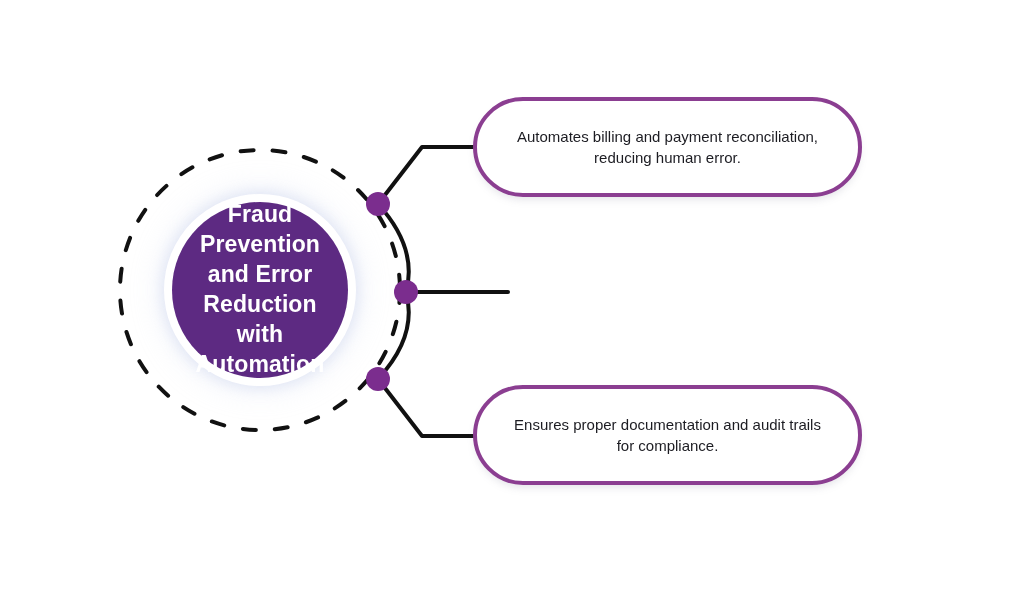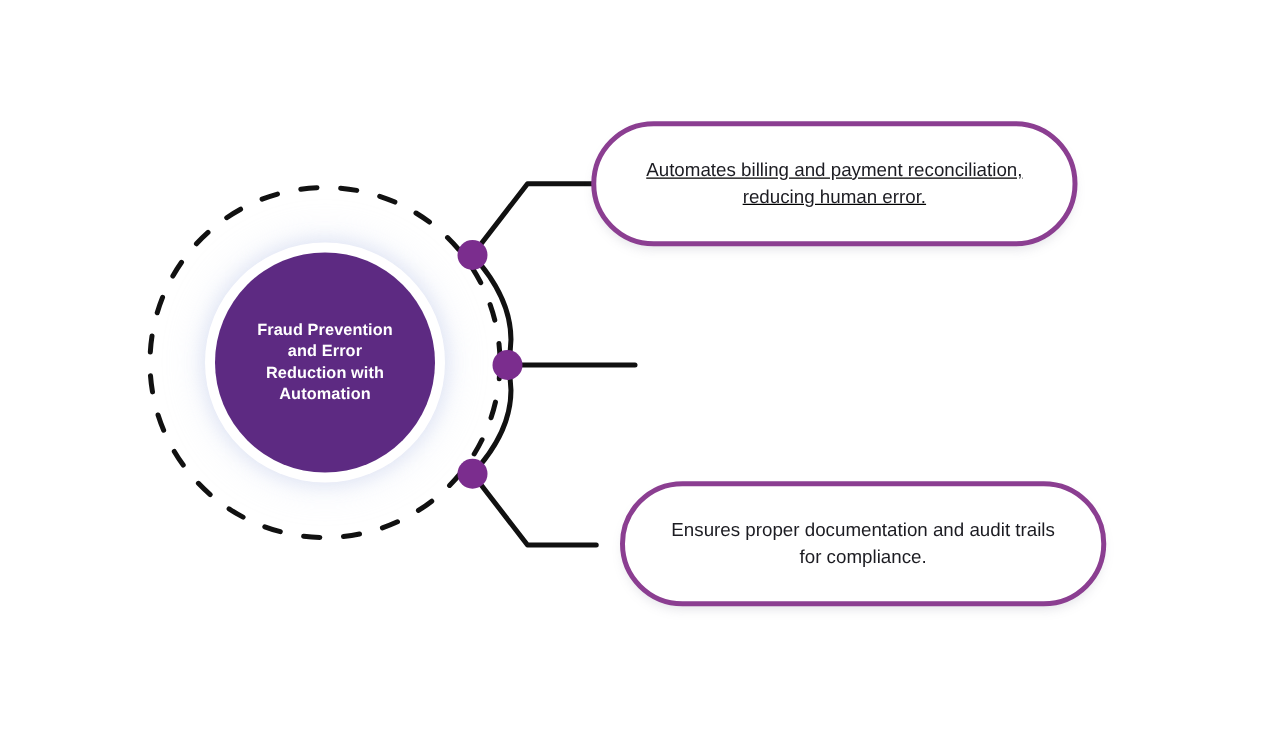--- a/index.html
+++ b/index.html
@@ -44,21 +44,21 @@
       0 0 0 8px #ffffff,
       0 0 14px 10px rgba(190, 200, 235, 0.40),
       0 0 26px 16px rgba(210, 218, 240, 0.25);
     display: flex;
     align-items: center;
     justify-content: center;
     z-index: 4;
   }
   .center-node-text {
     color: #ffffff;
-    font-size: 13px;
+    font-size: 23px;
     line-height: 1.30;
     font-weight: bold;
     text-align: center;
     letter-spacing: 0.1px;
     padding: 0 8px;
     white-space: pre-line;
   }
 
   
   .pill {
@@ -76,23 +76,23 @@
   .pill-text {
     color: #1c1c22;
     font-size: 15px;
     line-height: 1.42;
     text-align: center;
     font-weight: normal;
     padding: 0 30px;
     white-space: pre-line;
   }
 
-  #pill-0 { left: 473px; top: 97px;  width: 389px; height: 100px; text-decoration: underline; }
+  #pill-0 { left: 473px; top: 97px;  width: 389px; height: 100px; }
   #pill-1 { left: 504px; top: 240px; width: 393px; height: 100px; }
-  #pill-2 { left: 496px; top: 385px; width: 389px; height: 100px; }
+  #pill-2 { left: 473px; top: 385px; width: 389px; height: 100px; }
 </style>
 </head>
 <body>
 
 <div id="canvas">
 
   <svg id="connector-layer" viewBox="0 0 1024 597" xmlns="http://www.w3.org/2000/svg">
 
     <circle cx="260" cy="290" r="140" fill="none" stroke="#111111" stroke-width="4" stroke-linecap="round" stroke-dasharray="13 19"></circle>
 

